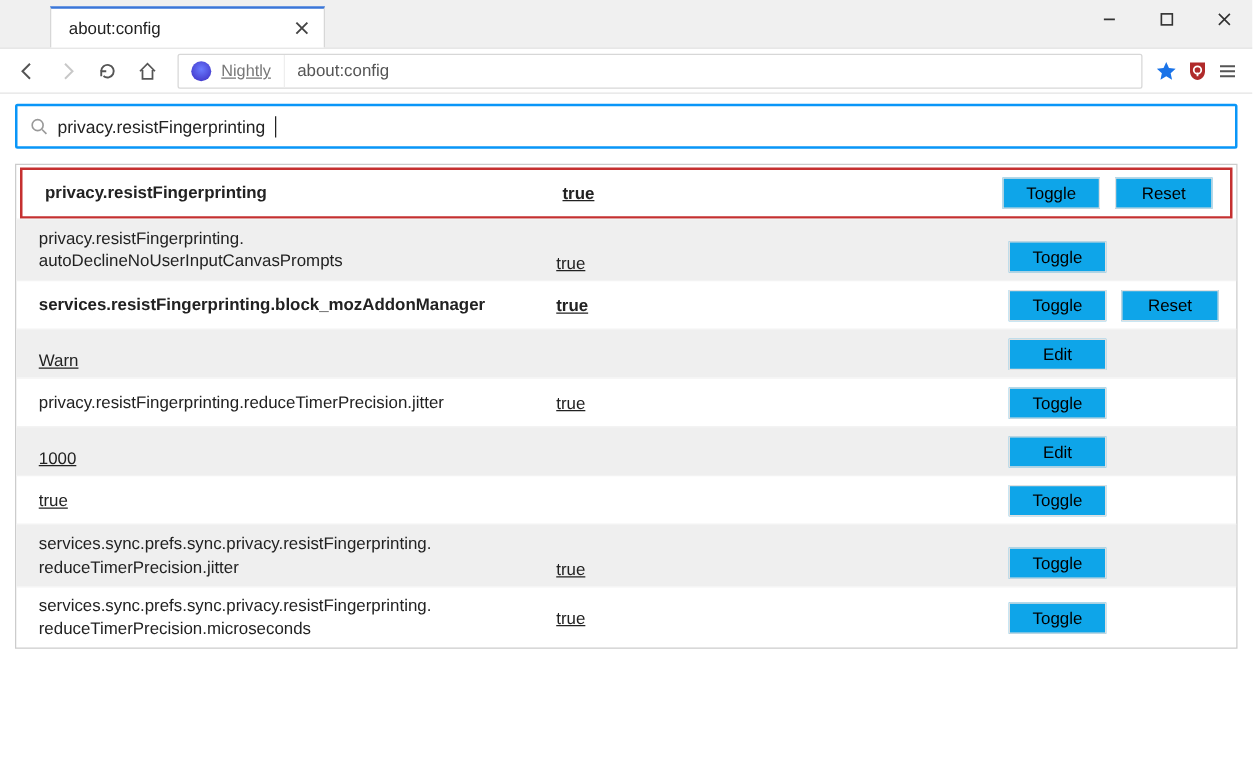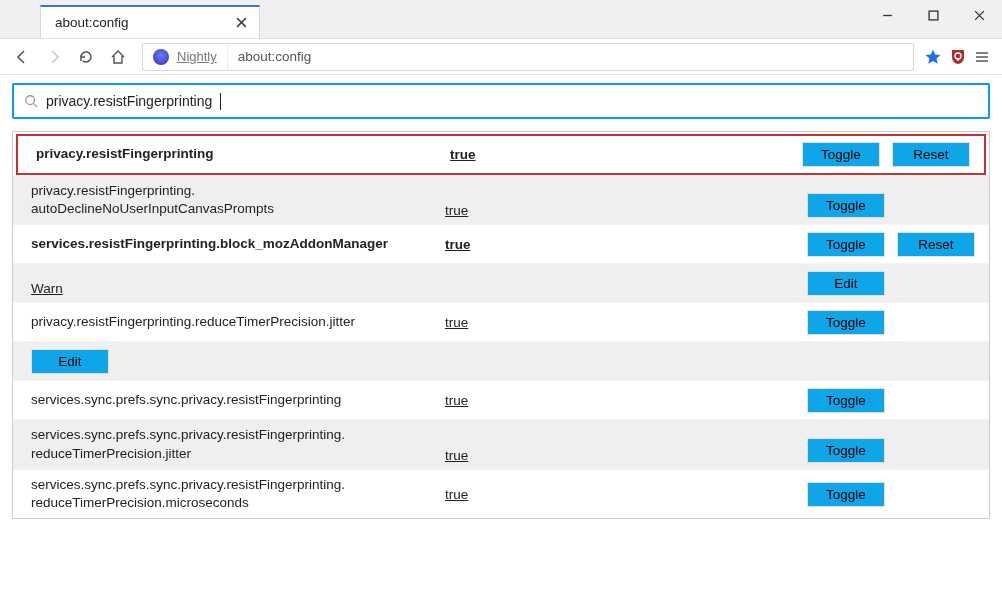--- a/index.html
+++ b/index.html
@@ -178,27 +178,27 @@
       </div>
       <div class="row">
         <div class="name">privacy.resistFingerprinting.reduceTimerPrecision.jitter</div>
         <div class="value">true</div>
         <div class="actions">
           <div class="btn">Toggle</div>
           <div class="btn empty"></div>
         </div>
       </div>
       <div class="row shade">
+        <div class="value">1000</div>
         <div class="actions">
           <div class="btn">Edit</div>
           <div class="btn empty"></div>
         </div>
       </div>
       <div class="row">
-        <div class="name">services.sync.prefs.sync.privacy.resistFingerprinting</div>
         <div class="value">true</div>
         <div class="actions">
           <div class="btn">Toggle</div>
           <div class="btn empty"></div>
         </div>
       </div>
       <div class="row shade">
         <div class="name">services.sync.prefs.sync.privacy.resistFingerprinting. reduceTimerPrecision.jitter</div>
         <div class="value">true</div>
         <div class="actions">

